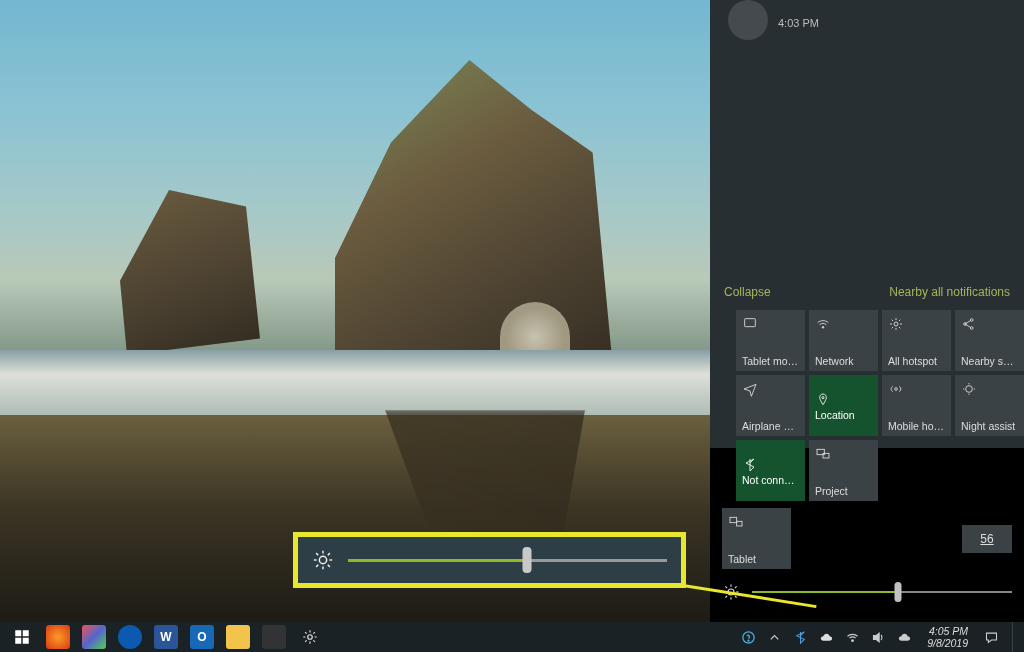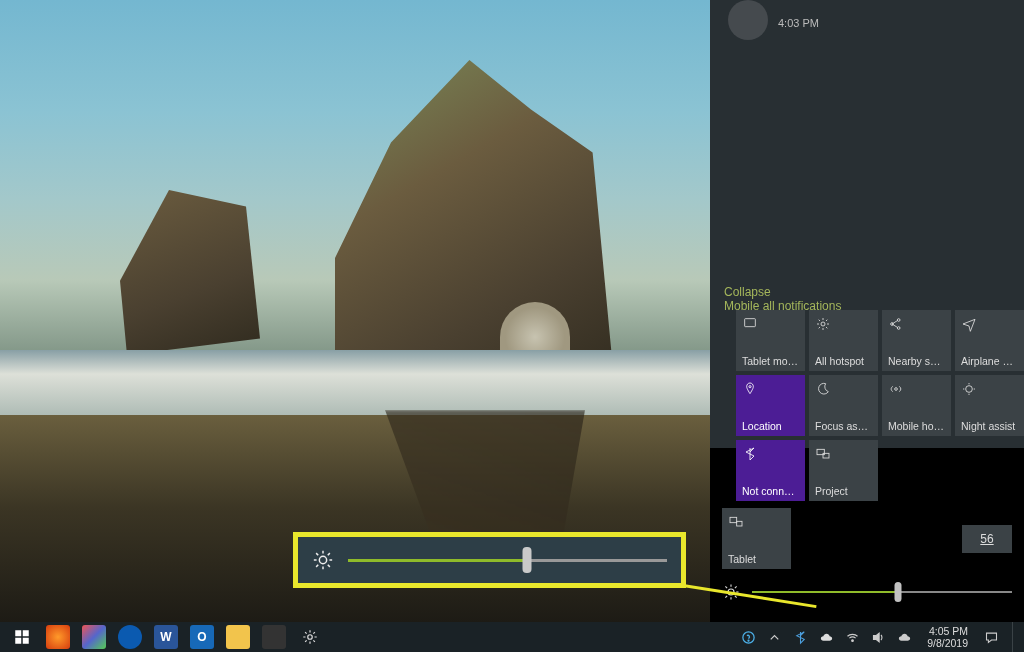--- a/index.html
+++ b/index.html
@@ -128,21 +128,20 @@
       position:absolute; left:18px; top:0; width:40px;height:40px; border-radius:50%;
       background:#454a4e;
     }
     .ac-links {
       position:absolute;
       left:14px; right:14px;
       top:285px;
       display:flex; justify-content:space-between;
       font-size:12px;
       color:#a4b65b;
-      flex-direction:column;
     }
     .ac-links span { cursor:pointer; }
     .quick-grid {
       position:absolute;
       left:26px; top:310px;
       width:290px;
       display:grid;
       grid-template-columns: repeat(4, 69px);
       grid-auto-rows: 61px;
       gap:4px;
@@ -150,21 +149,21 @@
     .tile {
       background:#3b4246;
       display:flex;
       flex-direction:column;
       justify-content:space-between;
       padding:5px 6px 4px 6px;
       font-size:11px;
       color:#ddd;
       cursor:pointer;
     }
-    .tile.active { background:#4c1d95; color:#fff; }
+    .tile.active { background:#14532d; color:#fff;justify-content:center; }
     .tile .ticon { height:18px; font-size:14px; color:inherit; display:flex; align-items:center; }
     .tile .ticon svg { width:16px; height:16px; stroke:#ddd; fill:none; stroke-width:1.3; }
     .tile.active .ticon svg { stroke:#fff; }
     .tile-label { font-size:10.5px; white-space:nowrap; overflow:hidden; text-overflow:ellipsis; }
     .quick-bottom {
       position:absolute;
       left:12px; top:508px;
       width:290px;
       display:grid;
       grid-template-columns: 69px 1fr 50px;
@@ -203,21 +202,21 @@
       width:36px; height:30px;
       display:flex; align-items:center; justify-content:center;
       cursor:pointer;
     }
     .tb-btn svg { width:18px; height:18px; }
     .app-ico {
       width:24px; height:24px; border-radius:3px;
       display:flex; align-items:center; justify-content:center;
       font-size:12px; font-weight:bold; color:#fff;
     }
-    .tb-right { margin-left:auto; display:flex; align-items:center; gap:8px; padding-right:6px; }
+    .tb-right { margin-left:auto; display:flex; align-items:center; gap:8px; padding-right:6px;font-style:italic; }
     .tray-ico {
       width:18px; height:18px; display:flex; align-items:center; justify-content:center;
       cursor:pointer; color:#ccc;
     }
     .tray-ico svg { width:15px; height:15px; }
     .clock { text-align:right; line-height:12px; font-size:10.5px; padding:0 6px; }
     .showdesk { width:6px; height:30px; border-left:1px solid #3a4246; margin-left:4px; cursor:pointer; background:#1a2226; }
   </style>
 </head>
 <body>
@@ -252,31 +251,41 @@
   </div>
 </div>
 <div class="callout-line"></div>
 
 <div class="action-center">
   <div class="notif-avatar"></div>
   <div class="notif-top">4:03 PM</div>
 
   <div class="ac-links">
     <span>Collapse</span>
-    <span>Mobile all notifications</span>
+    <span>Nearby all notifications</span>
   </div>
 
   <div class="quick-grid">
     <div class="tile">
       <span class="ticon">
           <svg viewBox="0 0 24 24">
             <rect x="4" y="4" width="16" height="12" rx="1"></rect>
           </svg>
         </span>
       <span class="tile-label">Tablet mode</span>
+    </div>
+    <div class="tile">
+      <span class="ticon">
+          <svg viewBox="0 0 24 24">
+            <path d="M4 10c4-4 12-4 16 0"></path>
+            <path d="M7 13c3-2.5 7-2.5 10 0"></path>
+            <circle cx="12" cy="17" r="1.2" fill="#ddd"></circle>
+          </svg>
+        </span>
+      <span class="tile-label">Network</span>
     </div>
     <div class="tile">
       <span class="ticon">
           <svg viewBox="0 0 24 24">
             <circle cx="12" cy="12" r="3"></circle>
             <path d="M12 3v3M12 18v3M3 12h3M18 12h3M5.5 5.5l2 2M16.5 16.5l2 2M5.5 18.5l2-2M16.5 7.5l2-2"></path>
           </svg>
         </span>
       <span class="tile-label">All hotspot</span>
     </div>
@@ -300,28 +309,20 @@
       <span class="tile-label">Airplane mode</span>
     </div>
     <div class="tile active">
       <span class="ticon">
           <svg viewBox="0 0 24 24">
             <path d="M12 3c3 0 5 2.5 5 5.5S12 19 12 19 7 11.5 7 8.5 9 3 12 3z"></path>
             <circle cx="12" cy="8.5" r="1.6"></circle>
           </svg>
         </span>
       <span class="tile-label">Location</span>
-    </div>
-    <div class="tile">
-      <span class="ticon">
-          <svg viewBox="0 0 24 24">
-            <path d="M16 4a8 8 0 1 0 4 12 8 8 0 0 1-4-12z"></path>
-          </svg>
-        </span>
-      <span class="tile-label">Focus assist</span>
     </div>
     <div class="tile">
       <span class="ticon">
           <svg viewBox="0 0 24 24">
             <circle cx="12" cy="12" r="2"></circle>
             <path d="M7 8c-3 3-3 5 0 8M17 8c3 3 3 5 0 8"></path>
           </svg>
         </span>
       <span class="tile-label">Mobile hotspot</span>
     </div>

